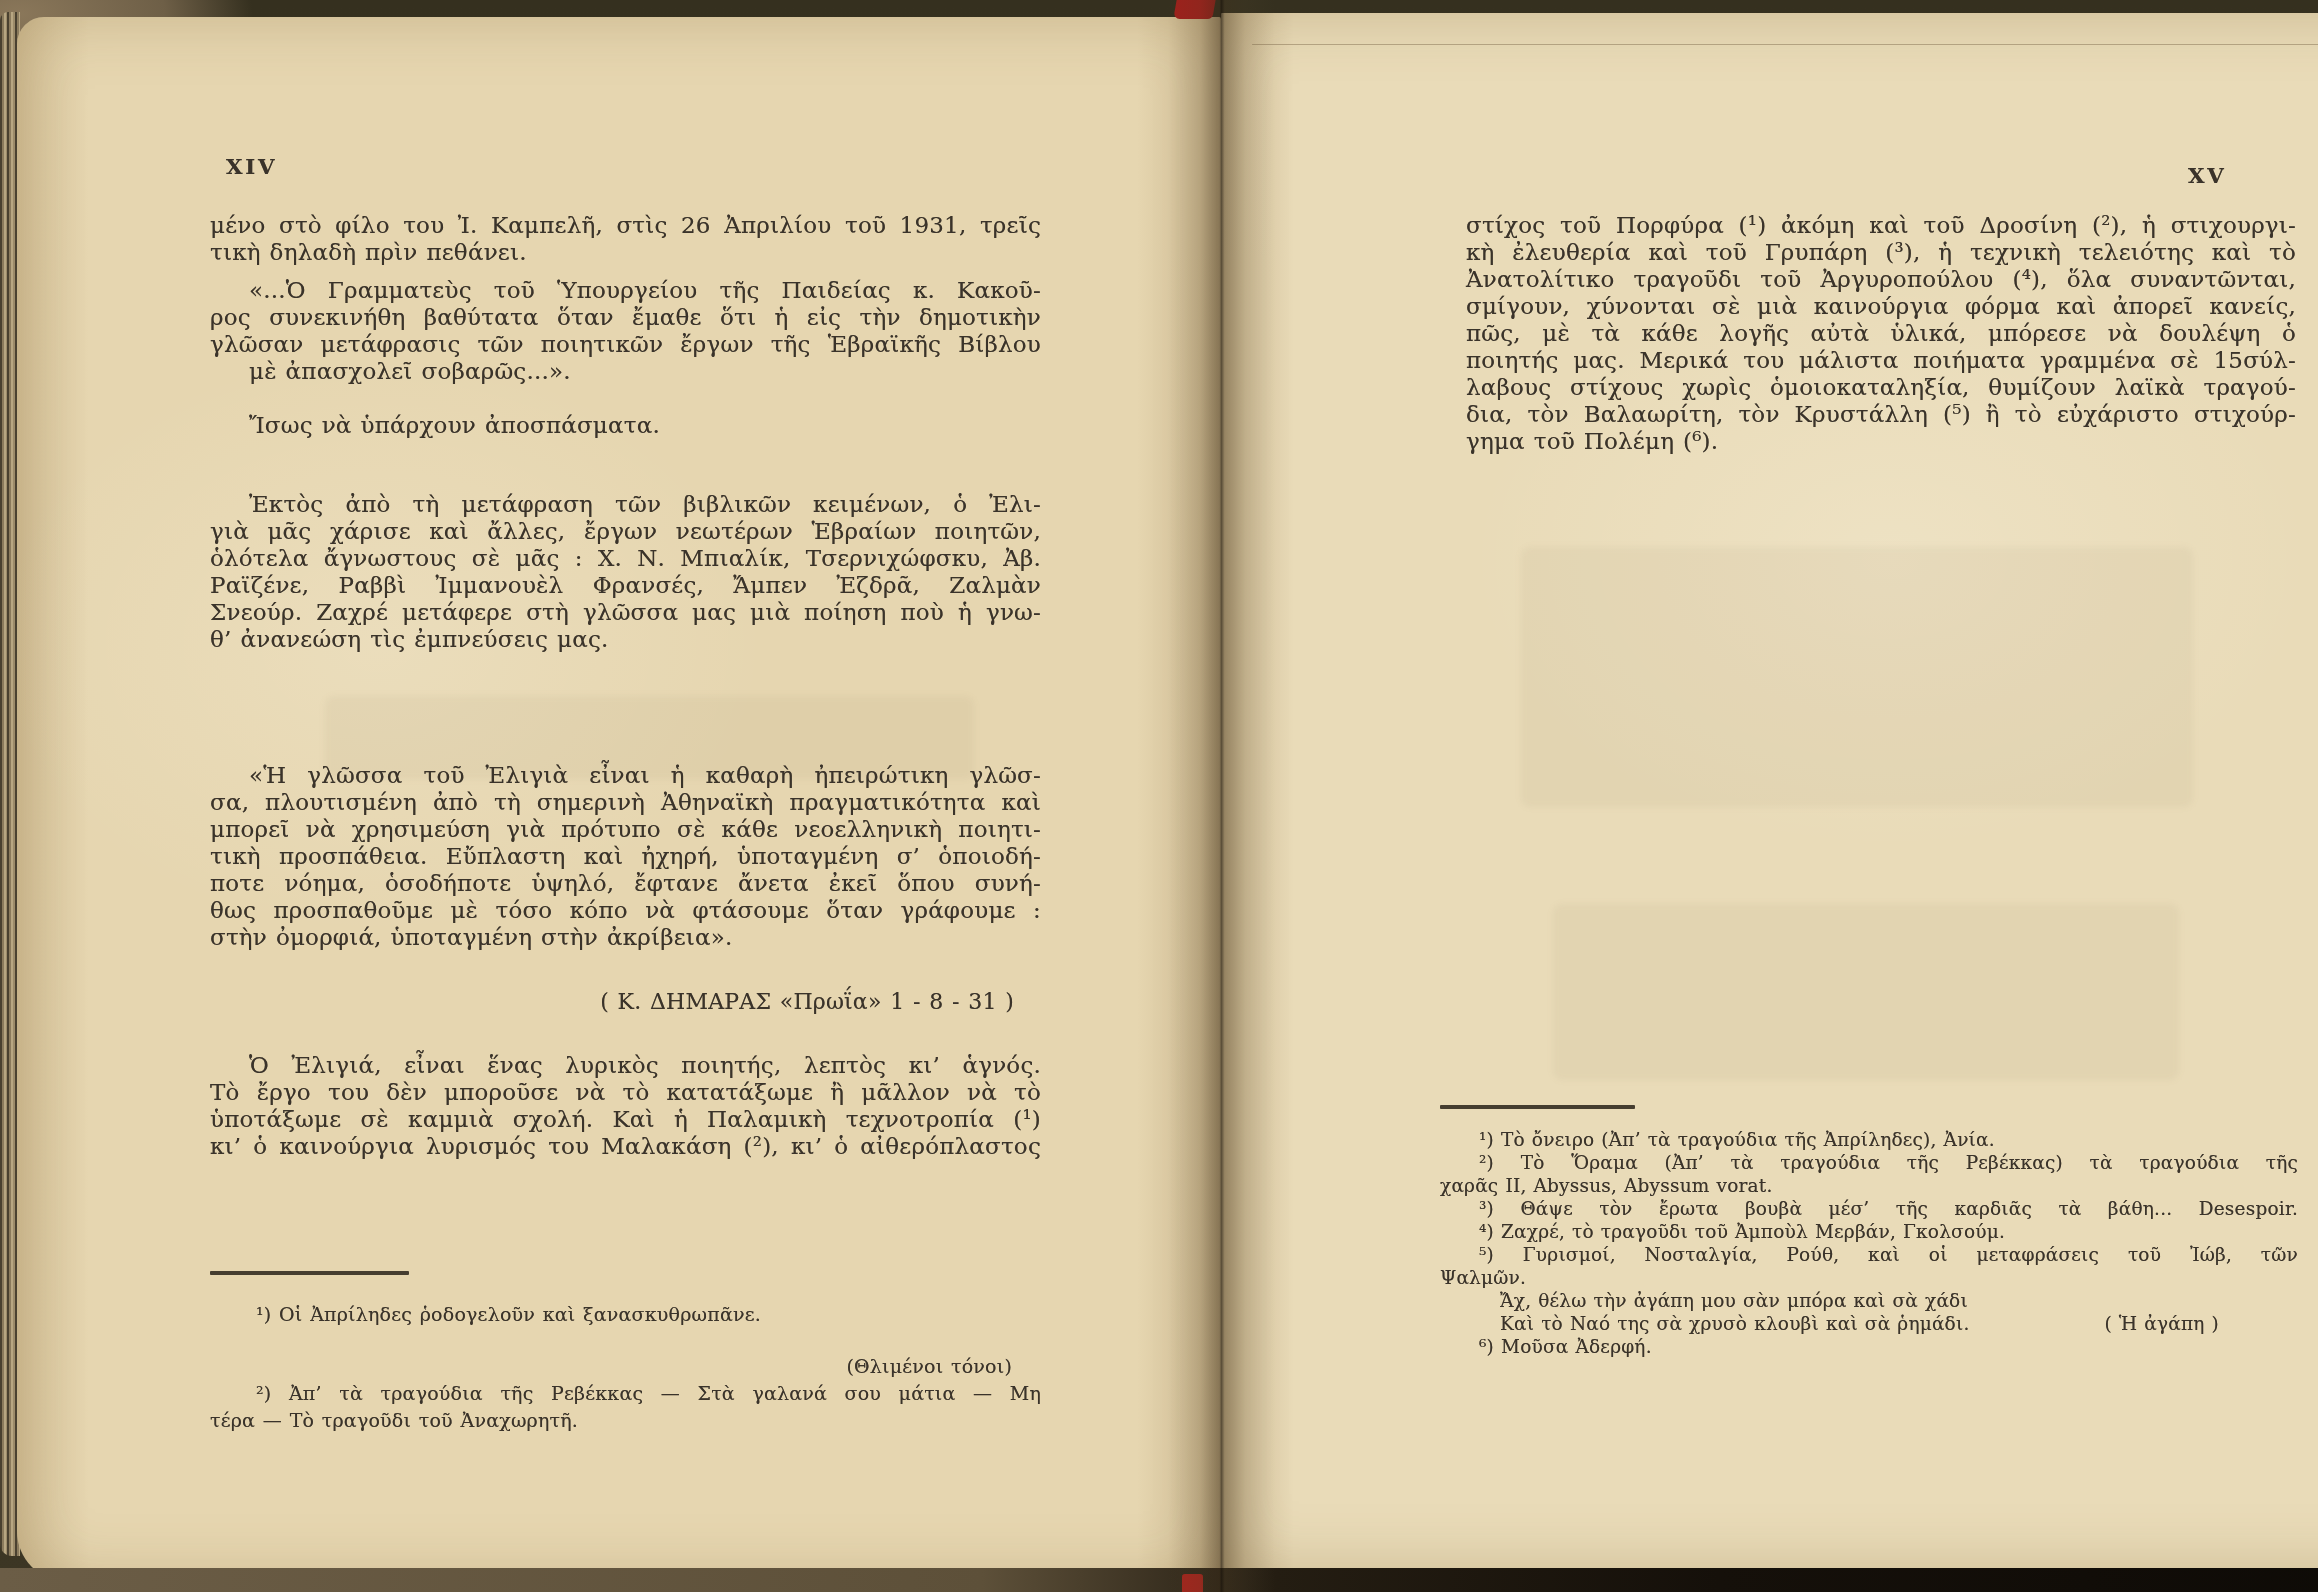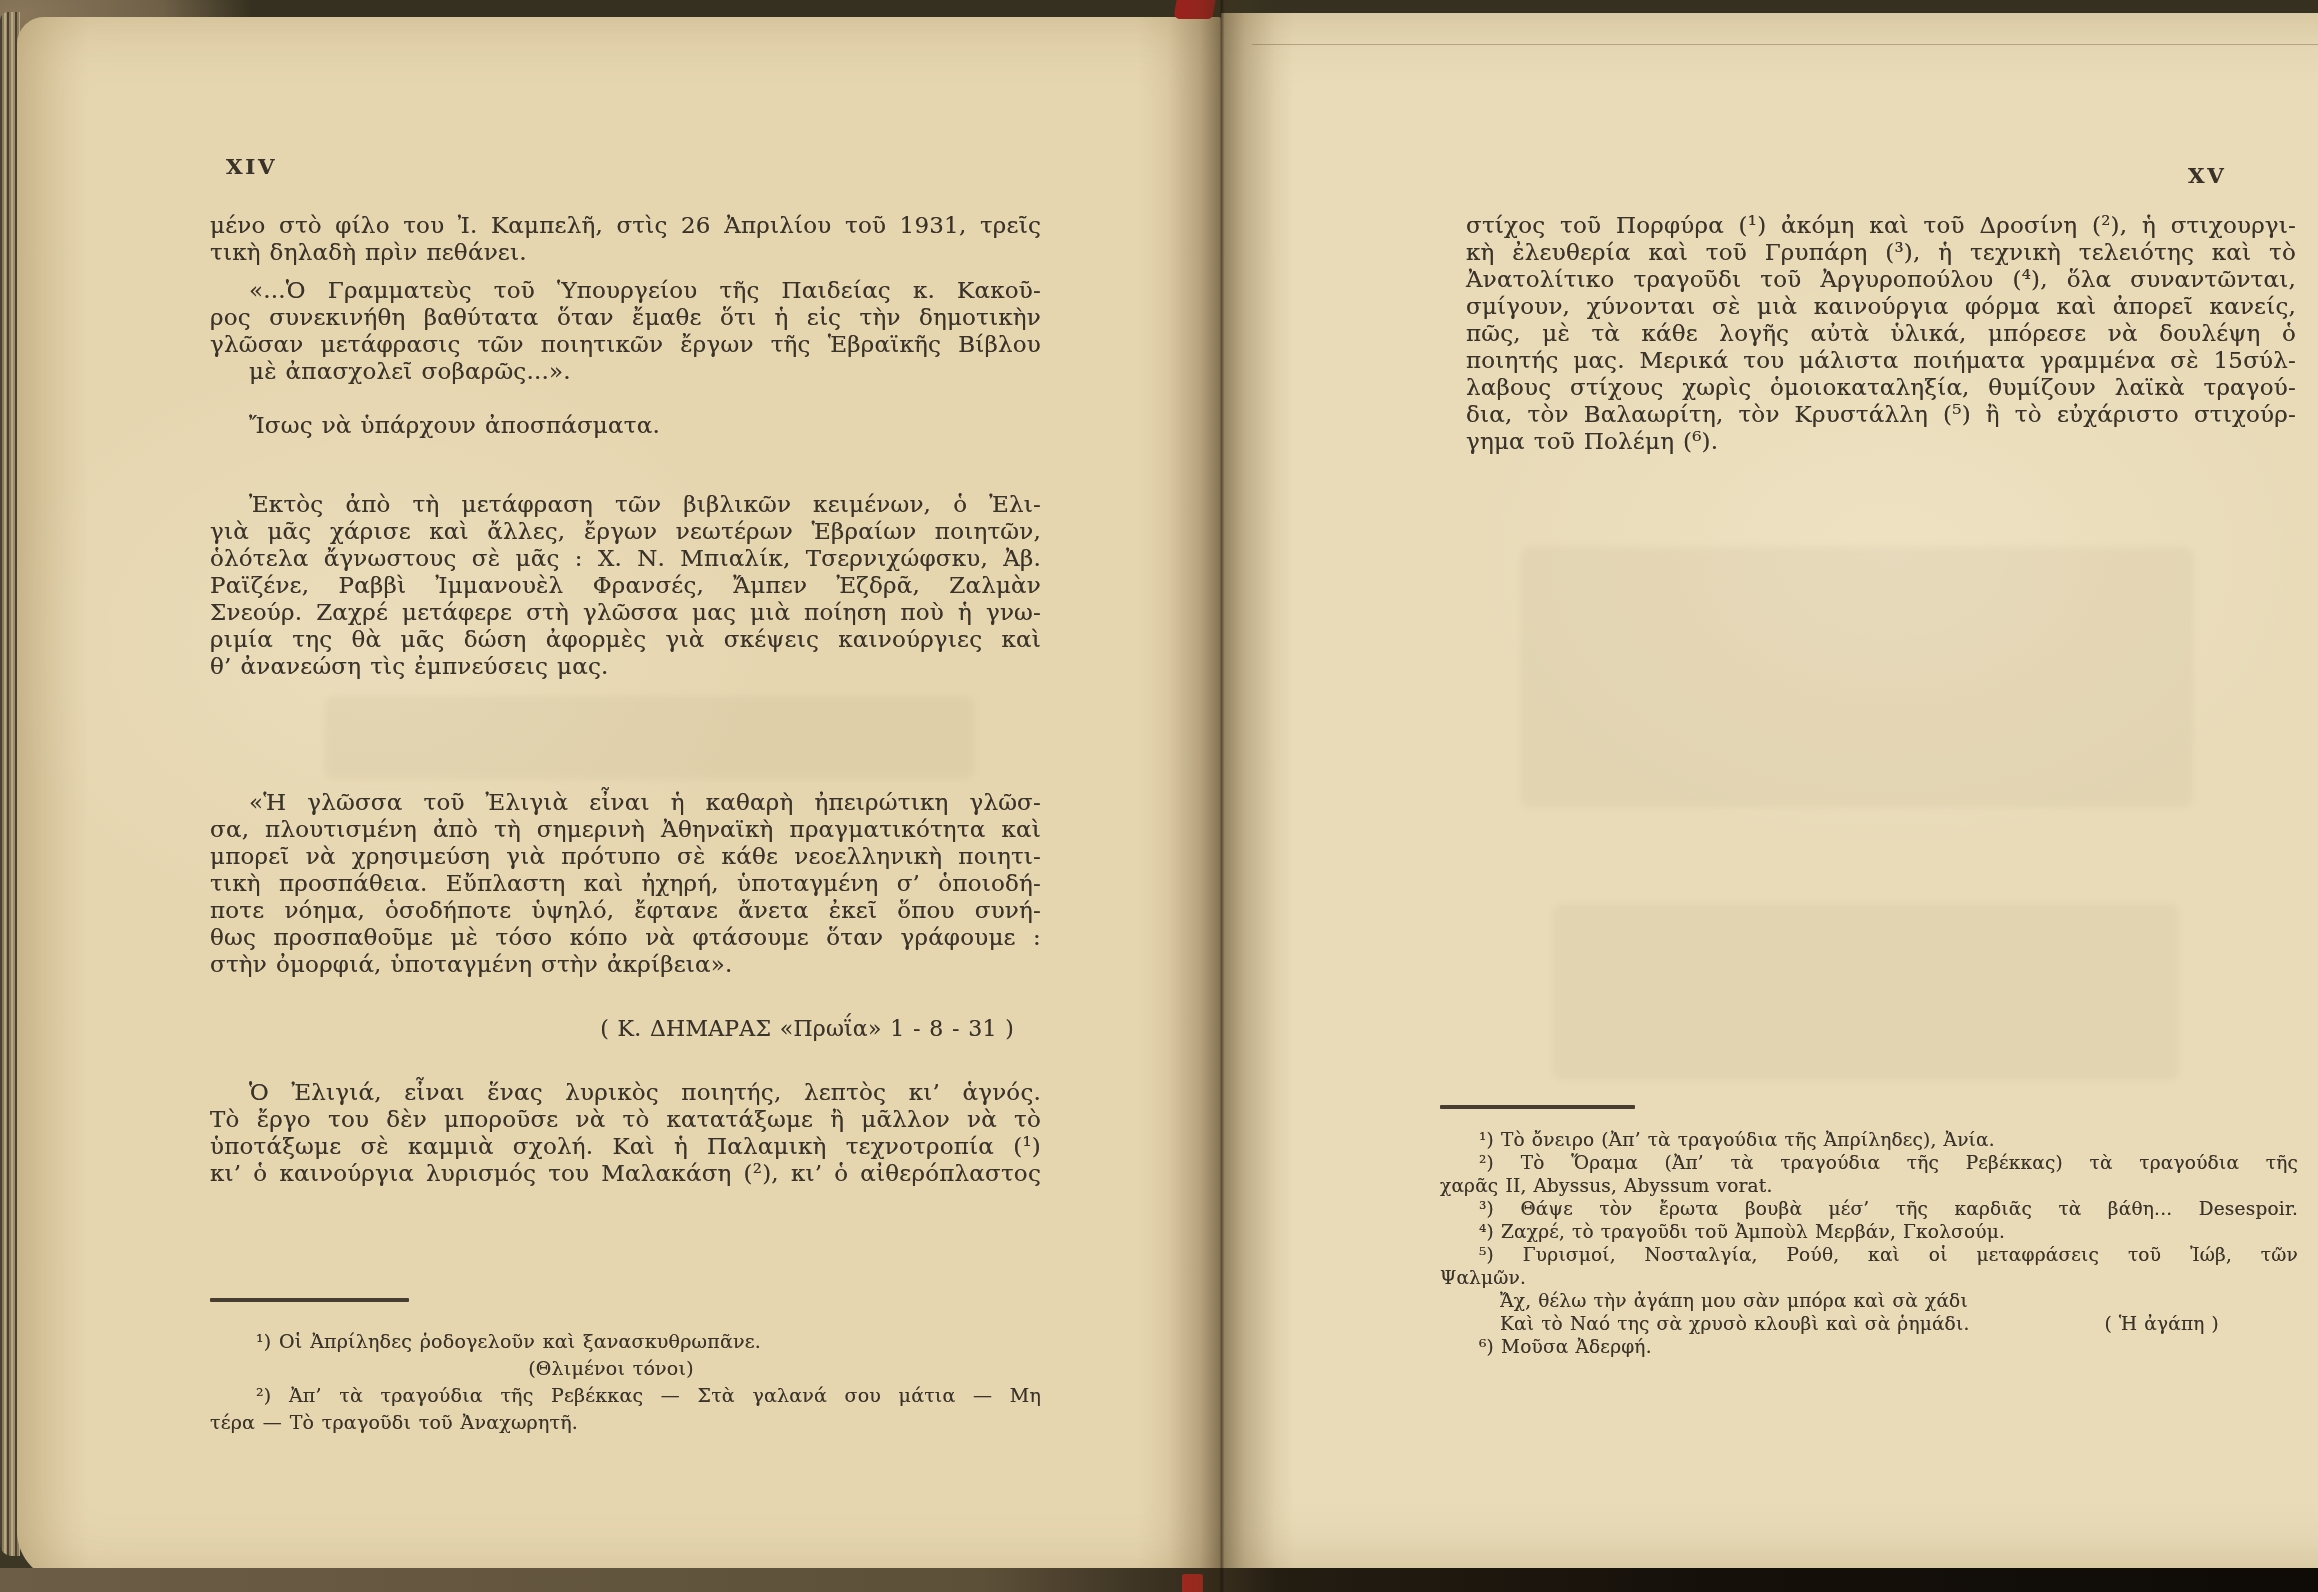--- a/index.html
+++ b/index.html
@@ -65,21 +65,21 @@
   .mt-quote{margin-top:11px;}
   .mt-1line{margin-top:27px;}
   .mt-sect{margin-top:52px;}
   .mt-big{margin-top:109px;}
   .mt-attr{margin-top:37px;}
   .mt-para{margin-top:37px;}
   .rule{height:3.7px;background:#463e30;border-radius:0.9px;}
   .rule-l{width:199px;margin-top:111px;}
   .foot-l{font-size:19px;line-height:27px;margin-top:26px;}
   .foot-l .ind{text-indent:46px;}
-  .fr{text-align:center;padding-right:29px;}
+  .fr{text-align:right;padding-right:29px;margin-top:25px;}
   .rfoot{position:absolute;font-size:18.5px;line-height:23px;letter-spacing:0.2px;word-spacing:0.9px;
          text-shadow:0 0 0.6px rgba(58,51,42,.55);}
   .rule-r{width:195px;}
   .rfoot .lines{margin-top:19.5px;}
   .rfoot .ind{text-indent:39px;}
   .poemline{text-indent:60px;}
   .poem2{display:flex;}
   .poem2 .p2a{text-indent:60px;white-space:nowrap;}
   .poem2 .p2b{margin-left:auto;padding-right:79px;white-space:nowrap;}
 </style>
@@ -122,21 +122,20 @@
     <div class="mt-1line">
       <div class="last ind">Ἴσως νὰ ὑπάρχουν ἀποσπάσματα.</div>
     </div>
 
     <div class="mt-sect">
       <div class="bl ind">Ἐκτὸς ἀπὸ τὴ μετάφραση τῶν βιβλικῶν κειμένων, ὁ Ἐλι-</div>
       <div class="bl">γιὰ μᾶς χάρισε καὶ ἄλλες, ἔργων νεωτέρων Ἑβραίων ποιητῶν,</div>
       <div class="bl">ὁλότελα ἄγνωστους σὲ μᾶς : Χ. Ν. Μπιαλίκ, Τσερνιχώφσκυ, Ἀβ.</div>
       <div class="bl">Ραϊζένε, Ραββὶ Ἰμμανουὲλ Φρανσές, Ἄμπεν Ἐζδρᾶ, Ζαλμὰν</div>
       <div class="bl">Σνεούρ. Ζαχρέ μετάφερε στὴ γλῶσσα μας μιὰ ποίηση ποὺ ἡ γνω-</div>
-      <div class="bl">ριμία της θὰ μᾶς δώση ἀφορμὲς γιὰ σκέψεις καινούργιες καὶ</div>
       <div class="last">θ’ ἀνανεώση τὶς ἐμπνεύσεις μας.</div>
     </div>
 
     <div class="mt-big">
       <div class="bl ind">«Ἡ γλῶσσα τοῦ Ἐλιγιὰ εἶναι ἡ καθαρὴ ἠπειρώτικη γλῶσ-</div>
       <div class="bl">σα, πλουτισμένη ἀπὸ τὴ σημερινὴ Ἀθηναϊκὴ πραγματικότητα καὶ</div>
       <div class="bl">μπορεῖ νὰ χρησιμεύση γιὰ πρότυπο σὲ κάθε νεοελληνικὴ ποιητι-</div>
       <div class="bl">τικὴ προσπάθεια. Εὔπλαστη καὶ ἠχηρή, ὑποταγμένη σ’ ὁποιοδή-</div>
       <div class="bl">ποτε νόημα, ὁσοδήποτε ὑψηλό, ἔφτανε ἄνετα ἐκεῖ ὅπου συνή-</div>
       <div class="bl">θως προσπαθοῦμε μὲ τόσο κόπο νὰ φτάσουμε ὅταν γράφουμε :</div>

